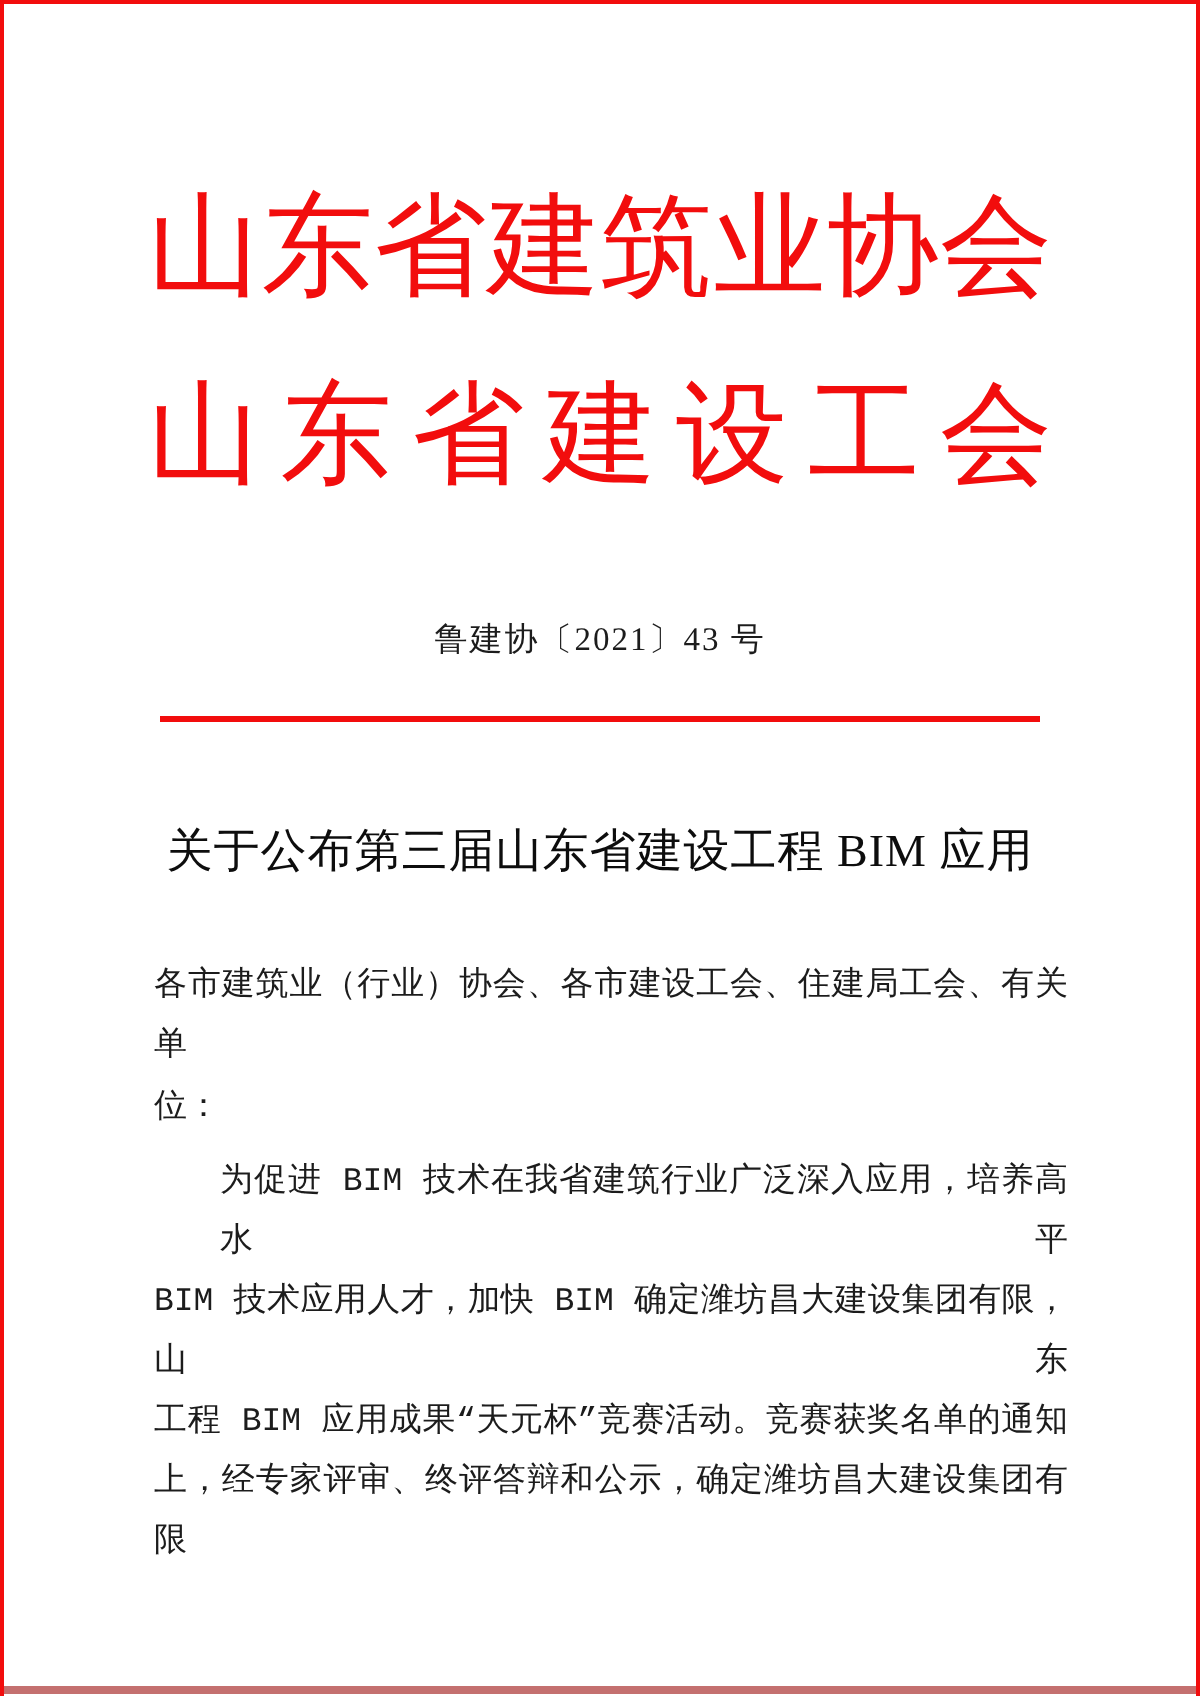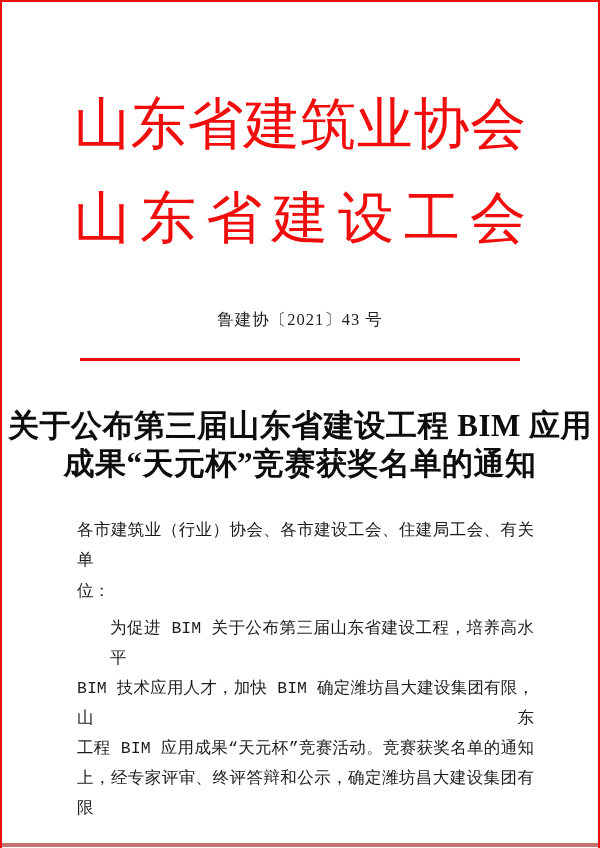--- a/index.html
+++ b/index.html
@@ -43,22 +43,22 @@
   
   .red-rule{
     width:440px;height:3px;
     margin:27px auto 0 auto;
     background:var(--red);
   }
   
   .title{
     margin:46px 0 0 0;
     text-align:center;
-    font-size:31px;line-height:38px;
-    font-weight:700;
+    font-size:23px;line-height:38px;
+    font-weight:400;
     color:var(--title-text);
     letter-spacing:0.5px;
   }
   
   .body-text{
     width:457px;
     margin:33px 0 0 75px;
     font-size:16.5px;line-height:30px;
     color:var(--text);
   }
@@ -106,30 +106,29 @@
         <span>会</span>
       </div>
   </div>
 
   <div class="doc-number">鲁建协〔2021〕43 号</div>
 
   <div class="red-rule"></div>
 
   <h1 class="title">
     <div>关于公布第三届山东省建设工程 BIM 应用</div>
-    <div>成果“天元杯”竞赛获奖名单的通知</div>
   </h1>
 
   <div class="body-text">
     <div class="salutation">
         <div class="line fill">各市建筑业（行业）协会、各市建设工会、住建局工会、有关单</div>
         <div class="line">位：</div>
       </div>
     <div class="paragraph">
-        <div class="line fill indent">为促进 BIM 关于公布第三届山东省建设工程，培养高水平</div>
+        <div class="line fill indent">为促进 BIM 技术在我省建筑行业广泛深入应用，培养高水平</div>
         <div class="line fill">BIM 技术应用人才，加快 BIM 确定潍坊昌大建设集团有限，山东</div>
         <div class="line fill">工程 BIM 应用成果“天元杯”竞赛活动。竞赛获奖名单的通知</div>
         <div class="line fill">上，经专家评审、终评答辩和公示，确定潍坊昌大建设集团有限</div>
       </div>
   </div>
 
   <div class="bottom-strip"></div>
 
 </div>
 

